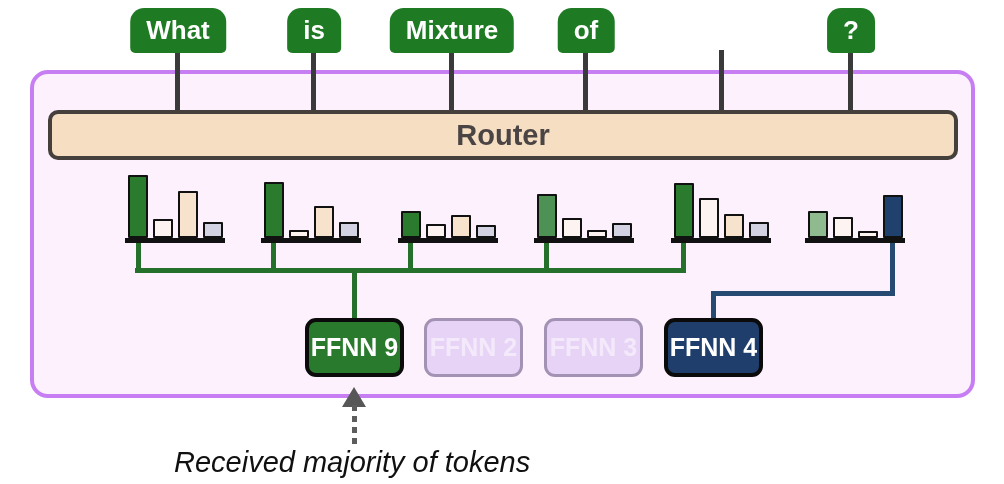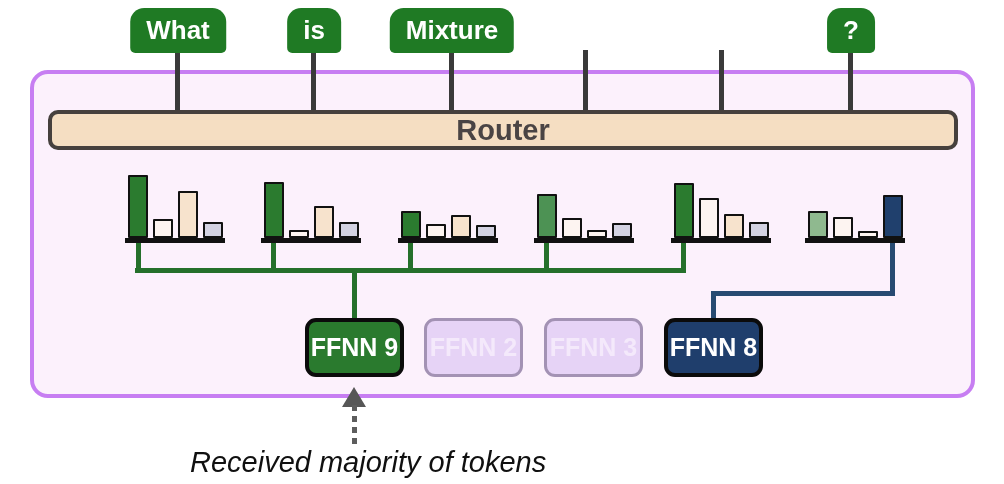--- a/index.html
+++ b/index.html
@@ -15,21 +15,21 @@
          background:#1f7a24;color:#ffffff;font-weight:bold;font-size:26px;
          display:flex;align-items:center;justify-content:center;
          padding:0 16px;border-radius:14px 14px 5px 5px;z-index:5;box-sizing:border-box;}
   .tk0{left:178px;} .tk1{left:314px;} .tk2{left:452px;} .tk3{left:586px;} .tk4{left:722px;} .tk5{left:851px;}
 
   
   .tline{position:absolute;top:50px;width:5px;height:62px;background:#3a3a3a;z-index:2;}
   .tl0{left:175px;} .tl1{left:311px;} .tl2{left:449px;} .tl3{left:583px;} .tl4{left:719px;} .tl5{left:848px;}
 
   
-  .router{position:absolute;left:48px;top:110px;width:910px;height:40px;box-sizing:border-box;
+  .router{position:absolute;left:48px;top:110px;width:910px;height:50px;box-sizing:border-box;
           background:#f5dec2;border:4px solid #46403d;border-radius:10px;
           display:flex;align-items:center;justify-content:center;
           font-weight:bold;font-size:29px;color:#4a4444;z-index:3;}
 
   
   .chart{position:absolute;top:170px;width:100px;height:68px;border-bottom:5px solid #111111;
          display:flex;align-items:flex-end;justify-content:center;gap:5px;z-index:3;}
   .ch0{left:125px;} .ch1{left:261px;} .ch2{left:398px;} .ch3{left:534px;} .ch4{left:671px;} .ch5{left:805px;}
   .bar{width:20px;border:2.5px solid #111111;box-sizing:border-box;border-radius:1px;}
 
@@ -54,39 +54,40 @@
   .f3{left:544px;background:#e6d3f6;border:3px solid #a392b4;color:#f4e9fb;}
   .f4{left:664px;background:#1f3e6c;border:4px solid #0b0b0b;color:#ffffff;}
 
   
   .dotline{position:absolute;left:352px;top:405px;width:5px;height:40px;z-index:6;
            background:repeating-linear-gradient(to bottom,#5d5d5d 0 6px,transparent 6px 11px);}
   .arrowhead{position:absolute;left:342px;top:387px;width:0;height:0;z-index:6;
              border-left:12px solid transparent;border-right:12px solid transparent;
              border-bottom:20px solid #575757;}
   .caption{position:absolute;left:174px;top:446px;font-style:italic;font-size:29px;
-           color:#101010;z-index:6;white-space:nowrap;margin-left:16px;}
+           color:#101010;z-index:6;white-space:nowrap;}
 </style>
 </head>
 <body>
 
 <div class="canvas">
 
   <div class="container"></div>
 
   <div class="tline tl0"></div>
   <div class="tline tl1"></div>
   <div class="tline tl2"></div>
   <div class="tline tl3"></div>
   <div class="tline tl4"></div>
   <div class="tline tl5"></div>
 
   <div class="token tk1">is</div>
   <div class="token tk0">What</div>
   <div class="token tk2">Mixture</div>
+  <div class="token tk3">of</div>
   <div class="token tk5">?</div>
 
   <div class="router">Router</div>
 
   <div class="chart ch0">
       <div class="bar" style="height: 63px; background: rgb(43, 123, 47);"></div>
       <div class="bar" style="height: 19px; background: rgb(253, 244, 241);"></div>
       <div class="bar" style="height: 47px; background: rgb(247, 227, 205);"></div>
       <div class="bar" style="height: 16px; background: rgb(211, 210, 226);"></div>
     </div>
@@ -129,19 +130,19 @@
   <div class="conn green ghoriz"></div>
   <div class="conn green gdrop"></div>
 
   <div class="conn navy nstub"></div>
   <div class="conn navy nhoriz"></div>
   <div class="conn navy ndrop"></div>
 
   <div class="ffnn f1">FFNN 9</div>
   <div class="ffnn f2">FFNN 2</div>
   <div class="ffnn f3">FFNN 3</div>
-  <div class="ffnn f4">FFNN 8</div>
+  <div class="ffnn f4">FFNN 4</div>
 
   <div class="arrowhead"></div>
   <div class="dotline"></div>
   <div class="caption">Received majority of tokens</div>
 
 </div>
 
 </body></html>

